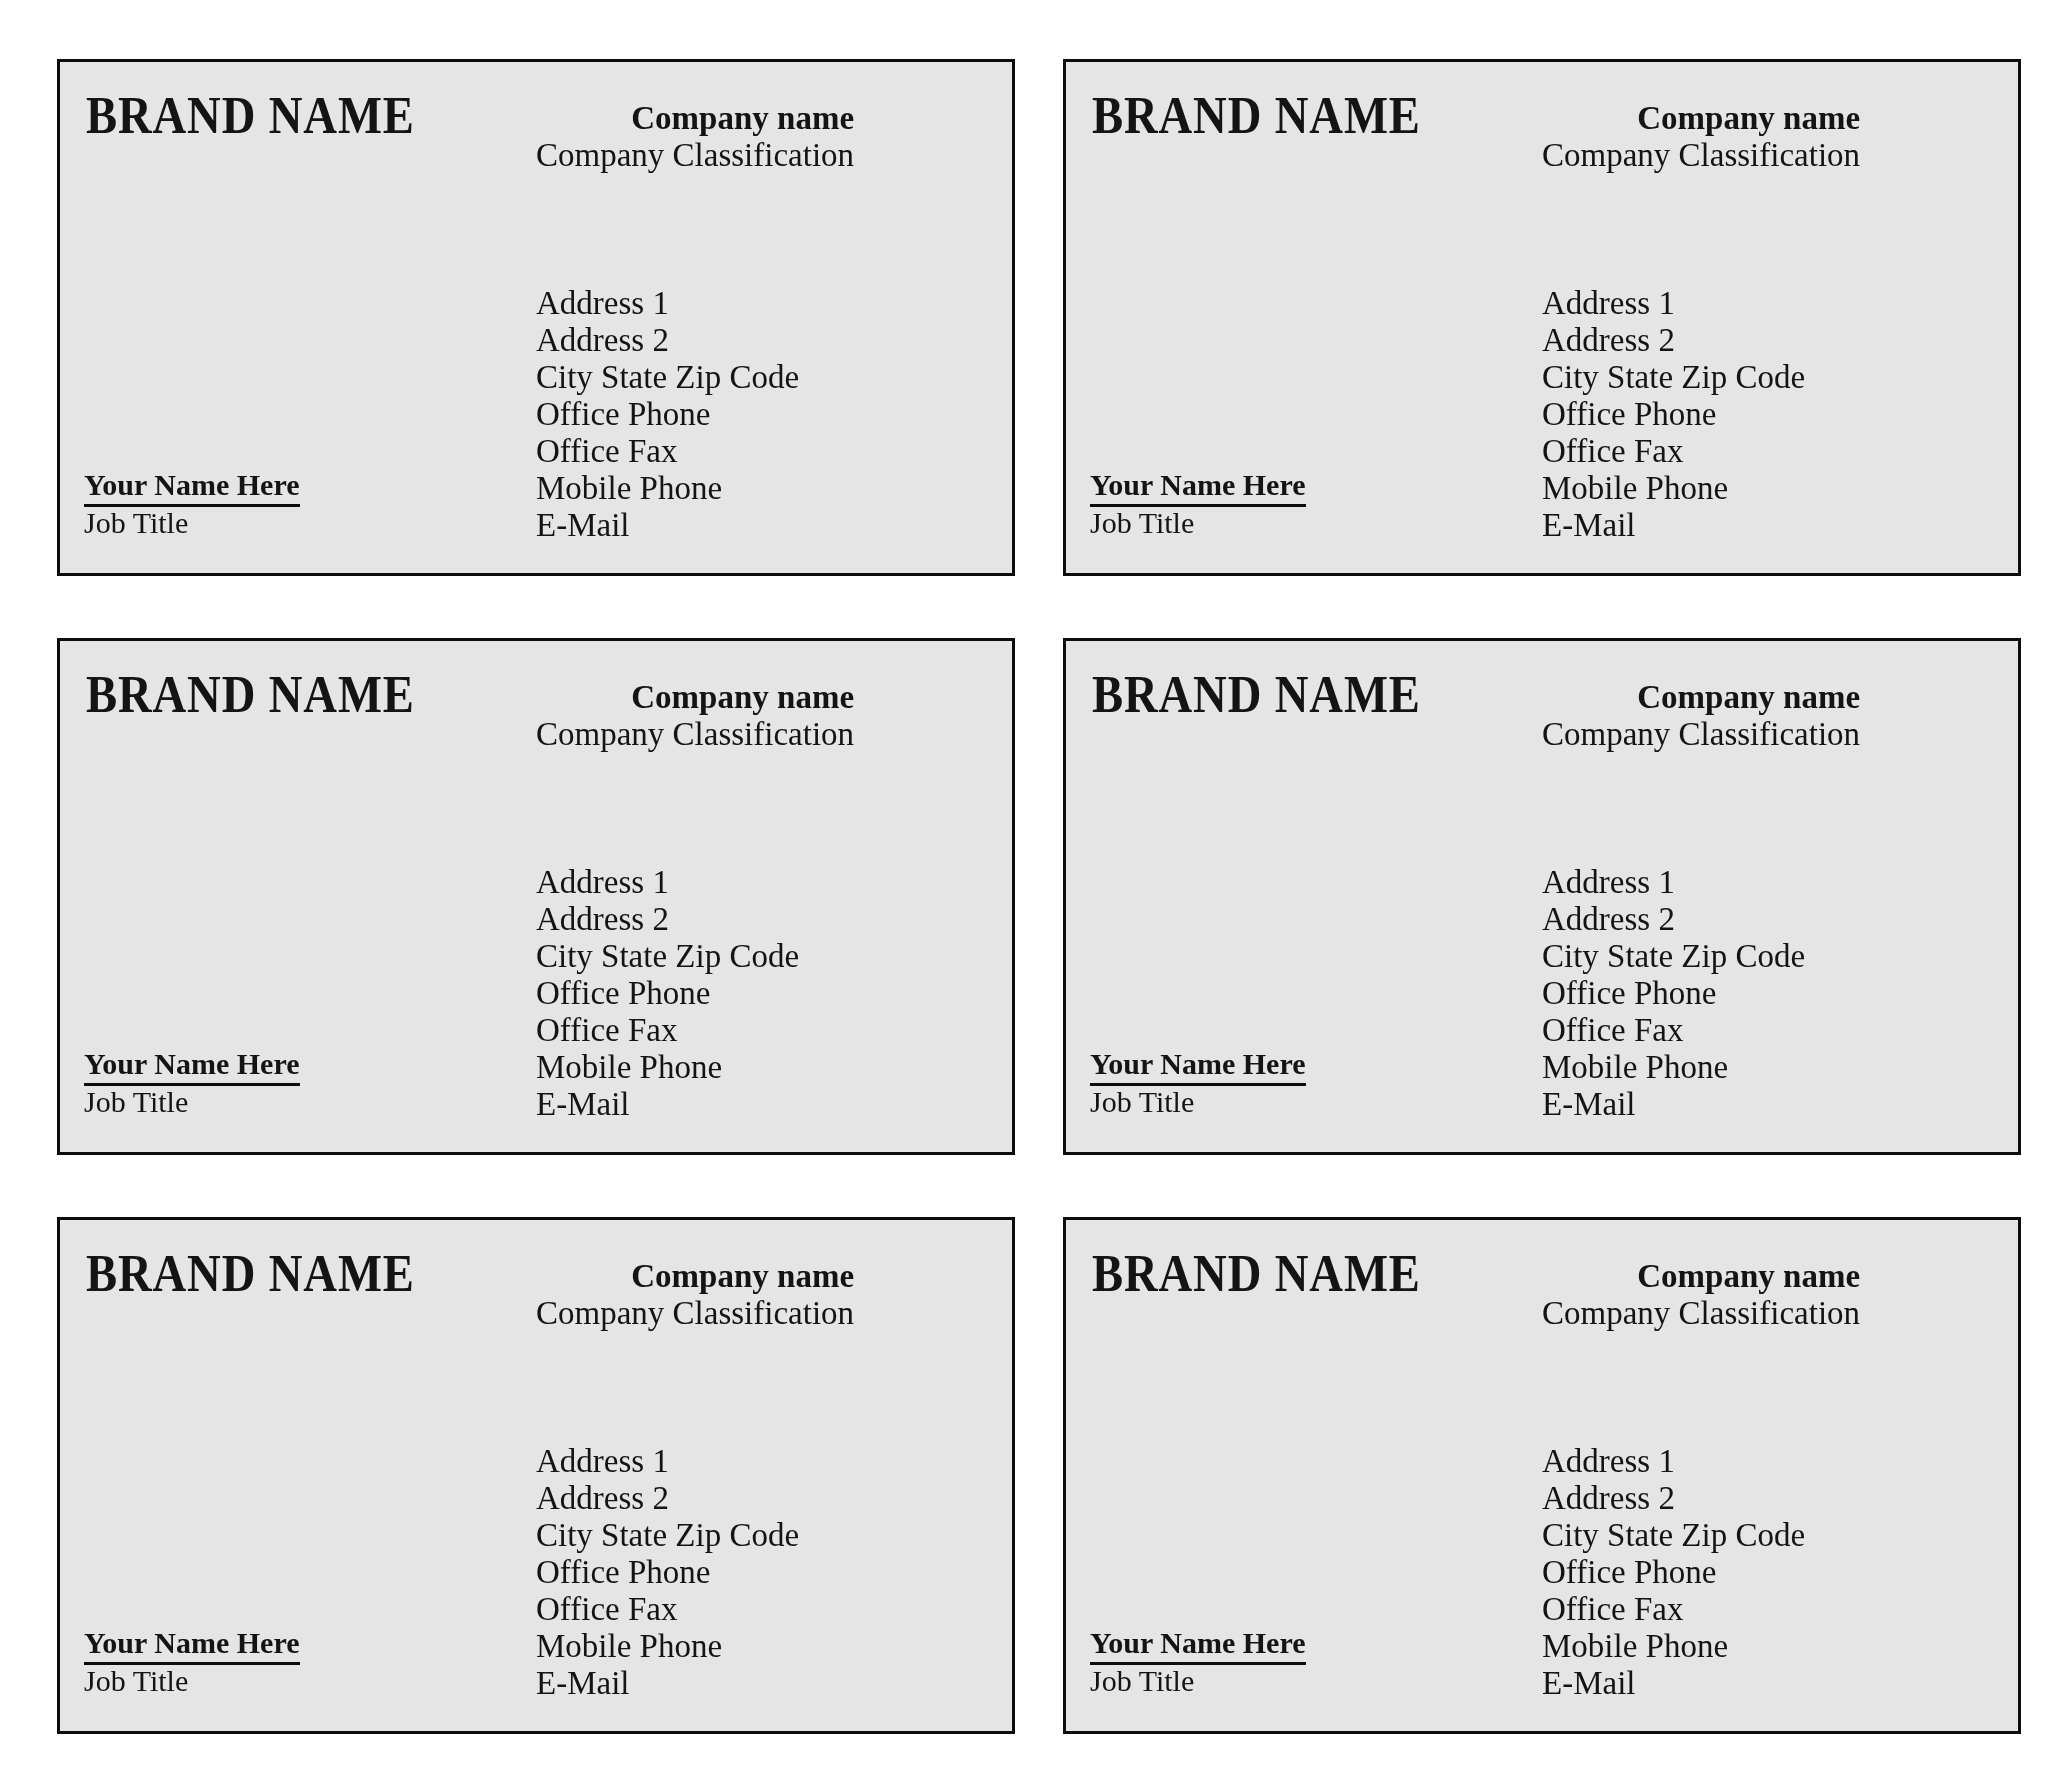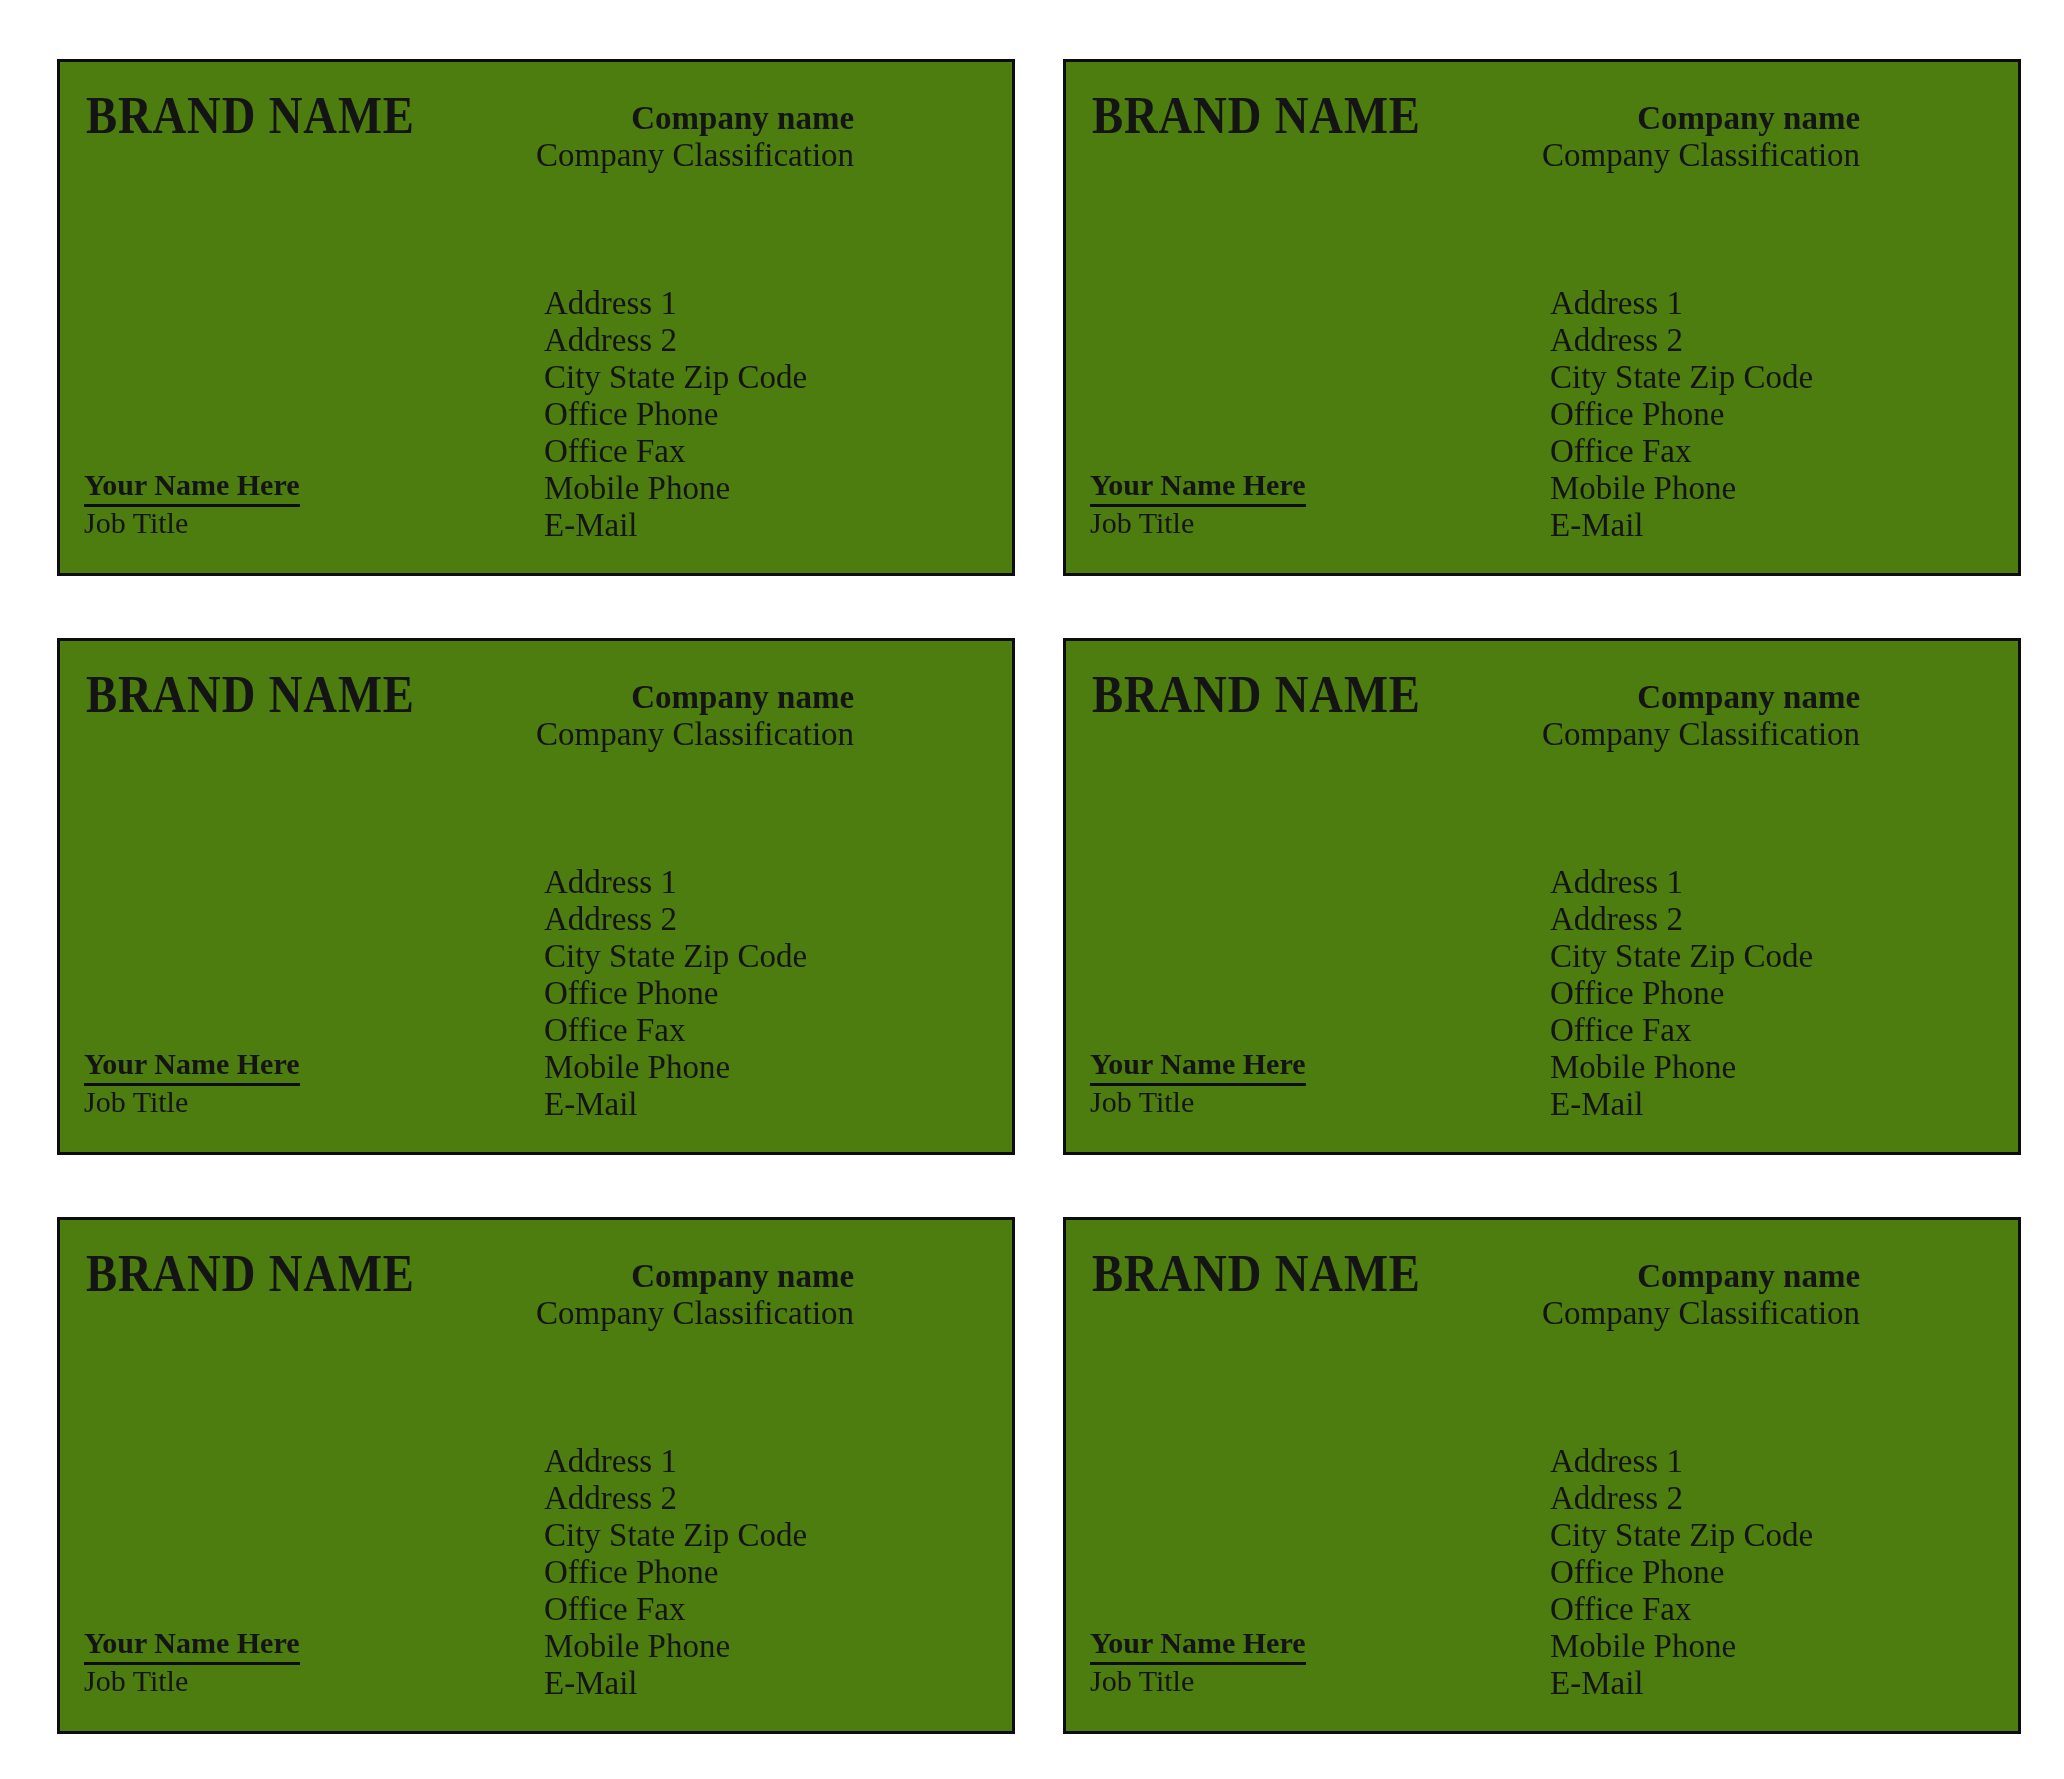--- a/index.html
+++ b/index.html
@@ -22,21 +22,21 @@
     display: grid;
     grid-template-columns: 958px 958px;
     grid-auto-rows: 517px;
     column-gap: 48px;
     row-gap: 62px;
     padding: 59px 0 0 57px;
   }
   .card {
     position: relative;
     box-sizing: border-box;
-    background: #4d7c0f;
+    background: #e5e5e5;
     border: 3.9px solid #0d0d0d;
   }
   .brand {
     position: absolute;
     left: 26px;
     top: 27px;
     margin: 0;
     font-size: 53px;
     line-height: 53px;
     font-weight: 700;
@@ -57,21 +57,20 @@
   .company-name {
     font-weight: 700;
   }
   .contact {
     position: absolute;
     left: 476px;
     top: 223px;
     font-size: 33px;
     line-height: 37px;
     white-space: nowrap;
-    margin-left: 8px;
   }
   .person {
     position: absolute;
     left: 24px;
     top: 404px;
     font-size: 30px;
     line-height: 38px;
     white-space: nowrap;
   }
   .person-name {

